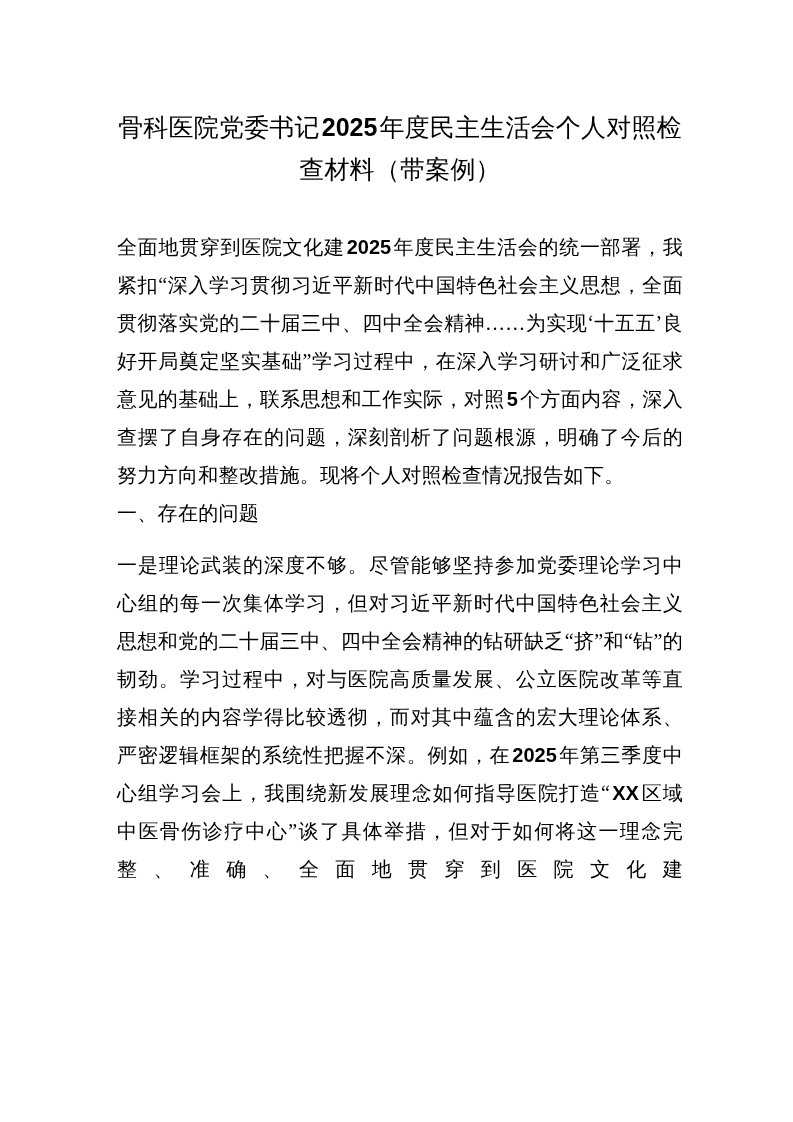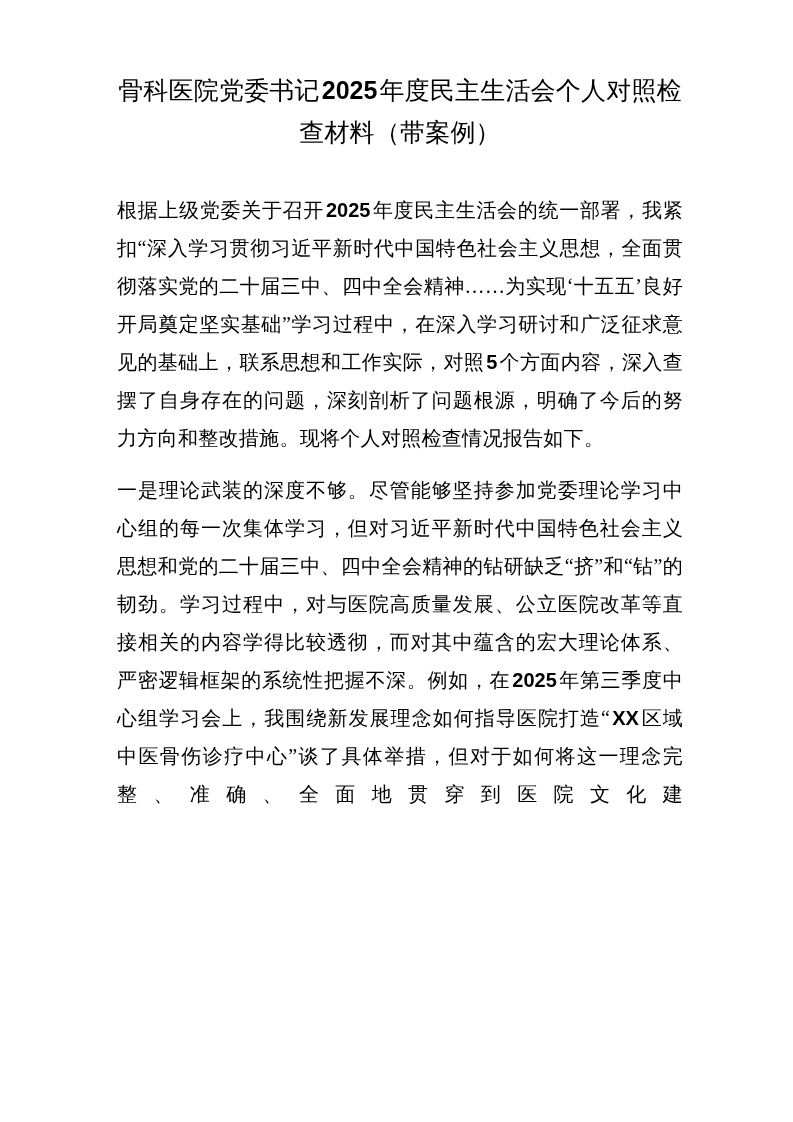--- a/index.html
+++ b/index.html
@@ -24,21 +24,21 @@
   .doc-body {
     position: absolute;
     left: 117px;
     top: 0;
     width: 566px;
   }
 
   
   .doc-title {
     margin: 0;
-    padding-top: 69px;
+    padding-top: 106px;
     text-align: center;
     font-size: 25px;
     line-height: 42px;
     font-weight: normal;
     letter-spacing: 0.2px;
     font-family: "Liberation Serif", "DejaVu Serif", serif;
   }
 
   
   .lat {
@@ -88,20 +88,21 @@
   }
 </style>
 </head>
 <body>
 
 <div class="page">
   <div class="doc-body">
 
     <h1 class="doc-title"><span>骨科医院党委书记</span><span class="lat">2025</span><span>年度民主生活会个人对照检</span><span>查材料（带案例）</span></h1>
 
-    <p class="para lead"><span>根据上级党委关于召开</span><span class="lat">2025</span><span>年度民主生活会的统一部署，我紧扣“深入学习贯彻习近平新时代中国特色社会主义思想，全面贯彻落实党的二十届三中、四中全会精神……为实现‘十五五’良好开局奠定坚实基础”学习过程中，在深入学习研讨和广泛征求意见的基础上，联系思想和工作实际，对照</span><span class="lat">5</span><span>个方面内容，深入查摆了自身存在的问题，深刻剖析了问题根源，明确了今后的努力方向和整改措施。现将个人对照检查情况报告如下。</span></p>
+    <p class="para lead"><span>全面地贯穿到医院文化建</span><span class="lat">2025</span><span>年度民主生活会的统一部署，我紧扣“深入学习贯彻习近平新时代中国特色社会主义思想，全面贯彻落实党的二十届三中、四中全会精神……为实现‘十五五’良好开局奠定坚实基础”学习过程中，在深入学习研讨和广泛征求意见的基础上，联系思想和工作实际，对照</span><span class="lat">5</span><span>个方面内容，深入查摆了自身存在的问题，深刻剖析了问题根源，明确了今后的努力方向和整改措施。现将个人对照检查情况报告如下。</span></p>
 
+    <p class="para heading-1"><span>一、存在的问题</span></p>
 
 
     <p class="para detail clipped"><span>一是理论武装的深度不够。尽管能够坚持参加党委理论学习中心组的每一次集体学习，但对习近平新时代中国特色社会主义思想和党的二十届三中、四中全会精神的钻研缺乏“挤”和“钻”的韧劲。学习过程中，对与医院高质量发展、公立医院改革等直接相关的内容学得比较透彻，而对其中蕴含的宏大理论体系、严密逻辑框架的系统性把握不深。例如，在</span><span class="lat">2025</span><span>年第三季度中心组学习会上，我围绕新发展理念如何指导医院打造“</span><span class="lat">XX</span><span>区域中医骨伤诊疗中心”谈了具体举措，但对于如何将这一理念完整、准确、全面地贯穿到医院文化建</span></p>
 
   </div>
 </div>
 
 </body></html>

